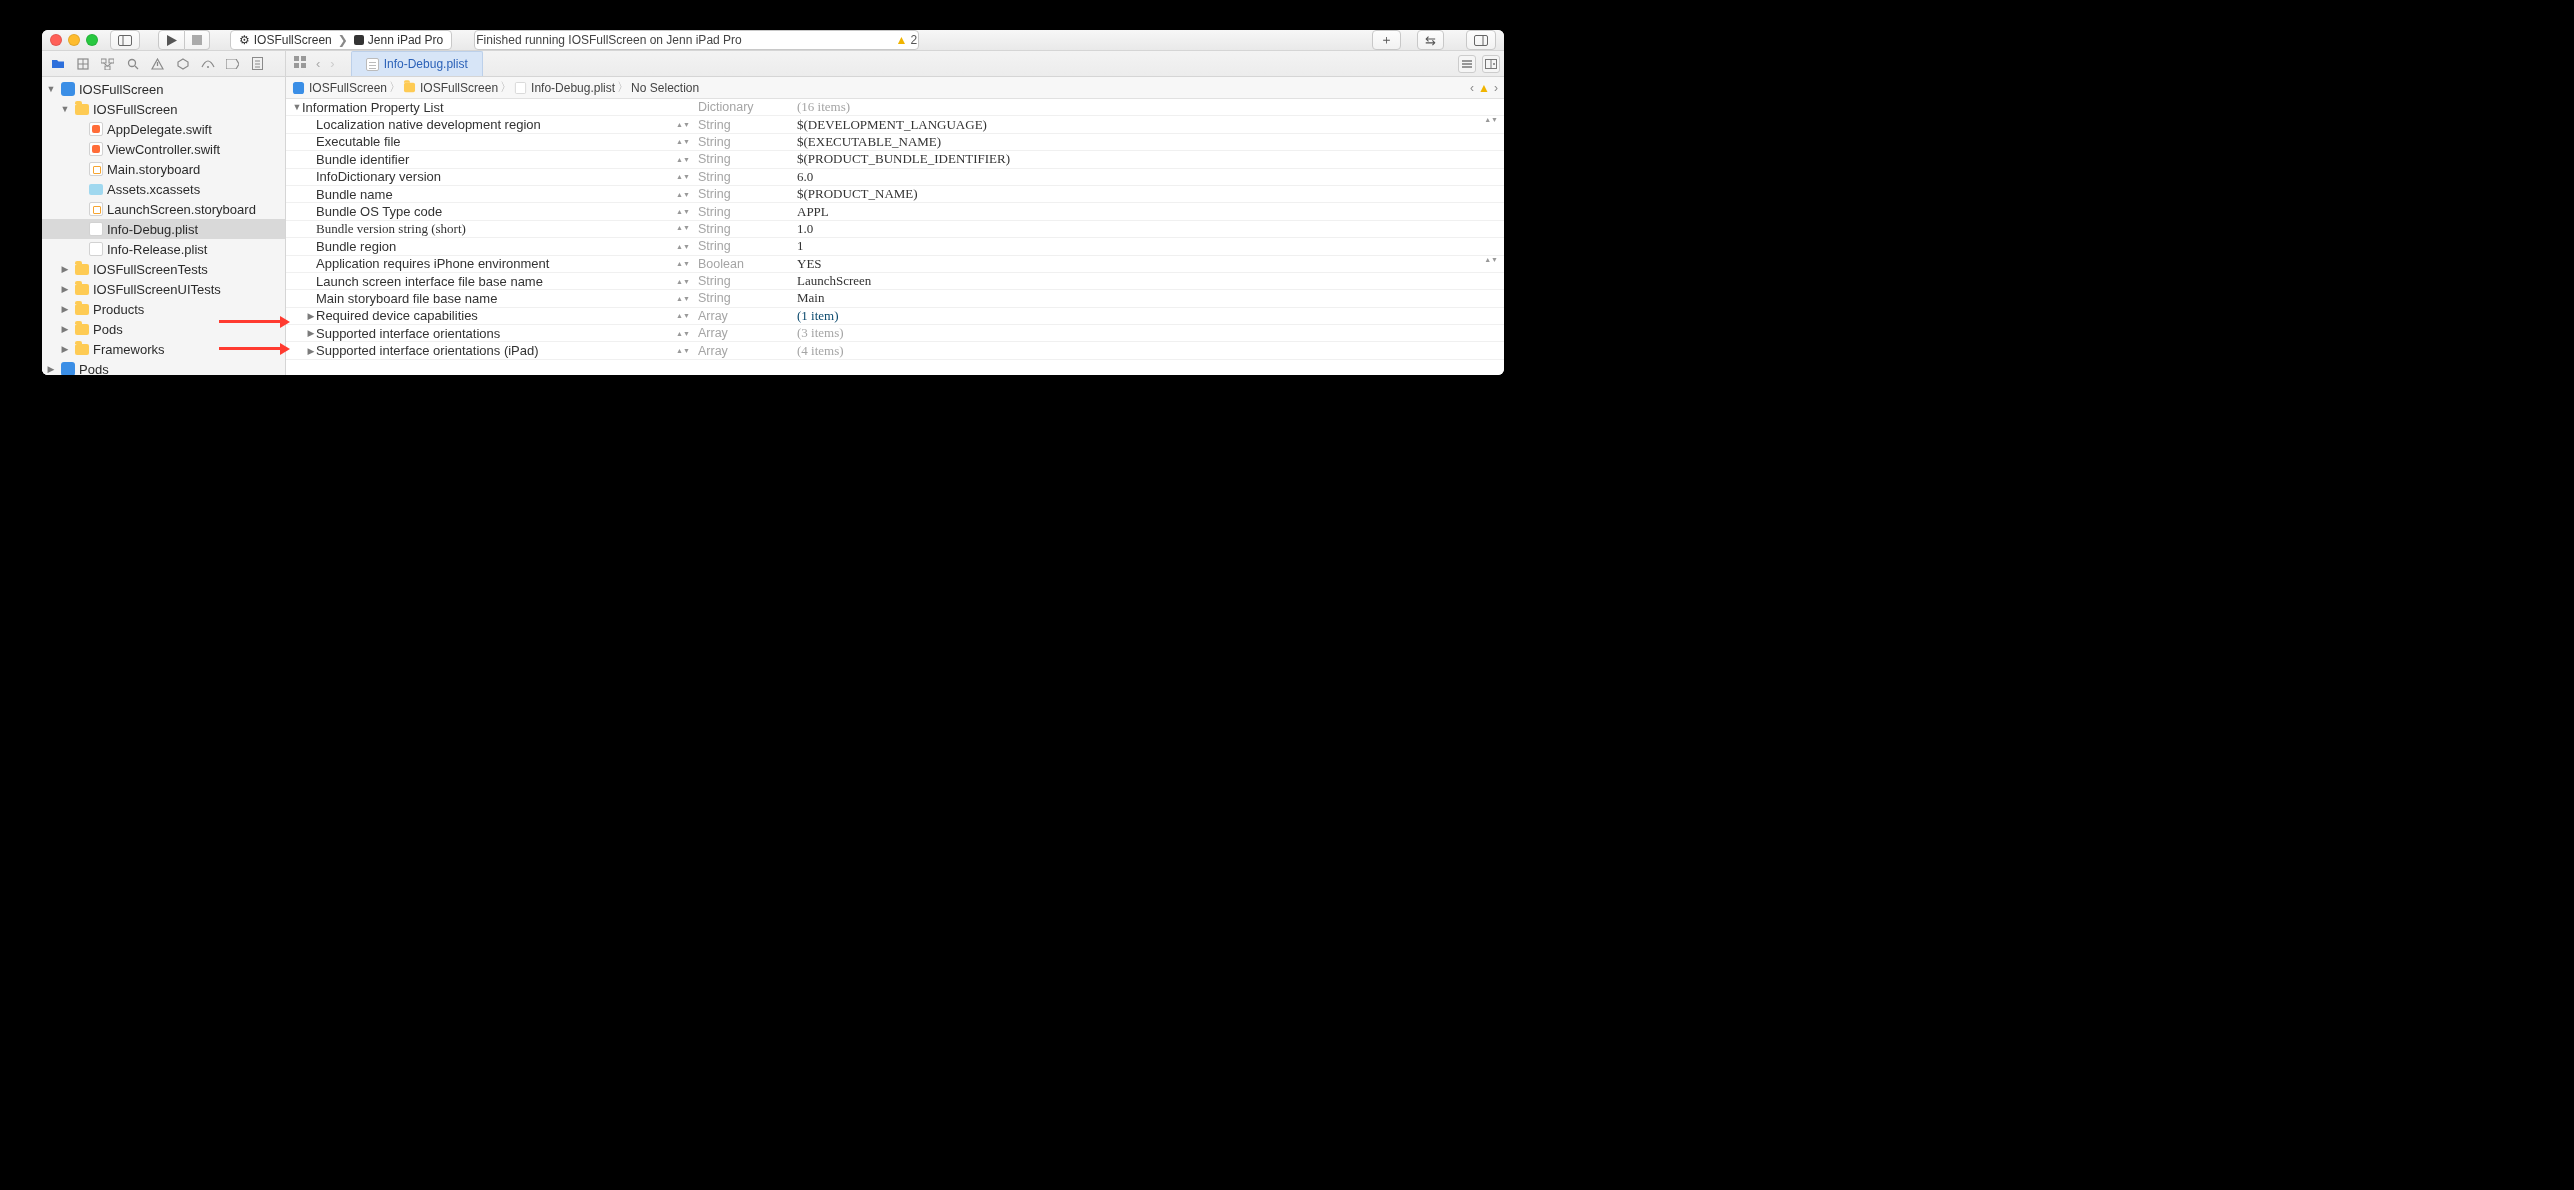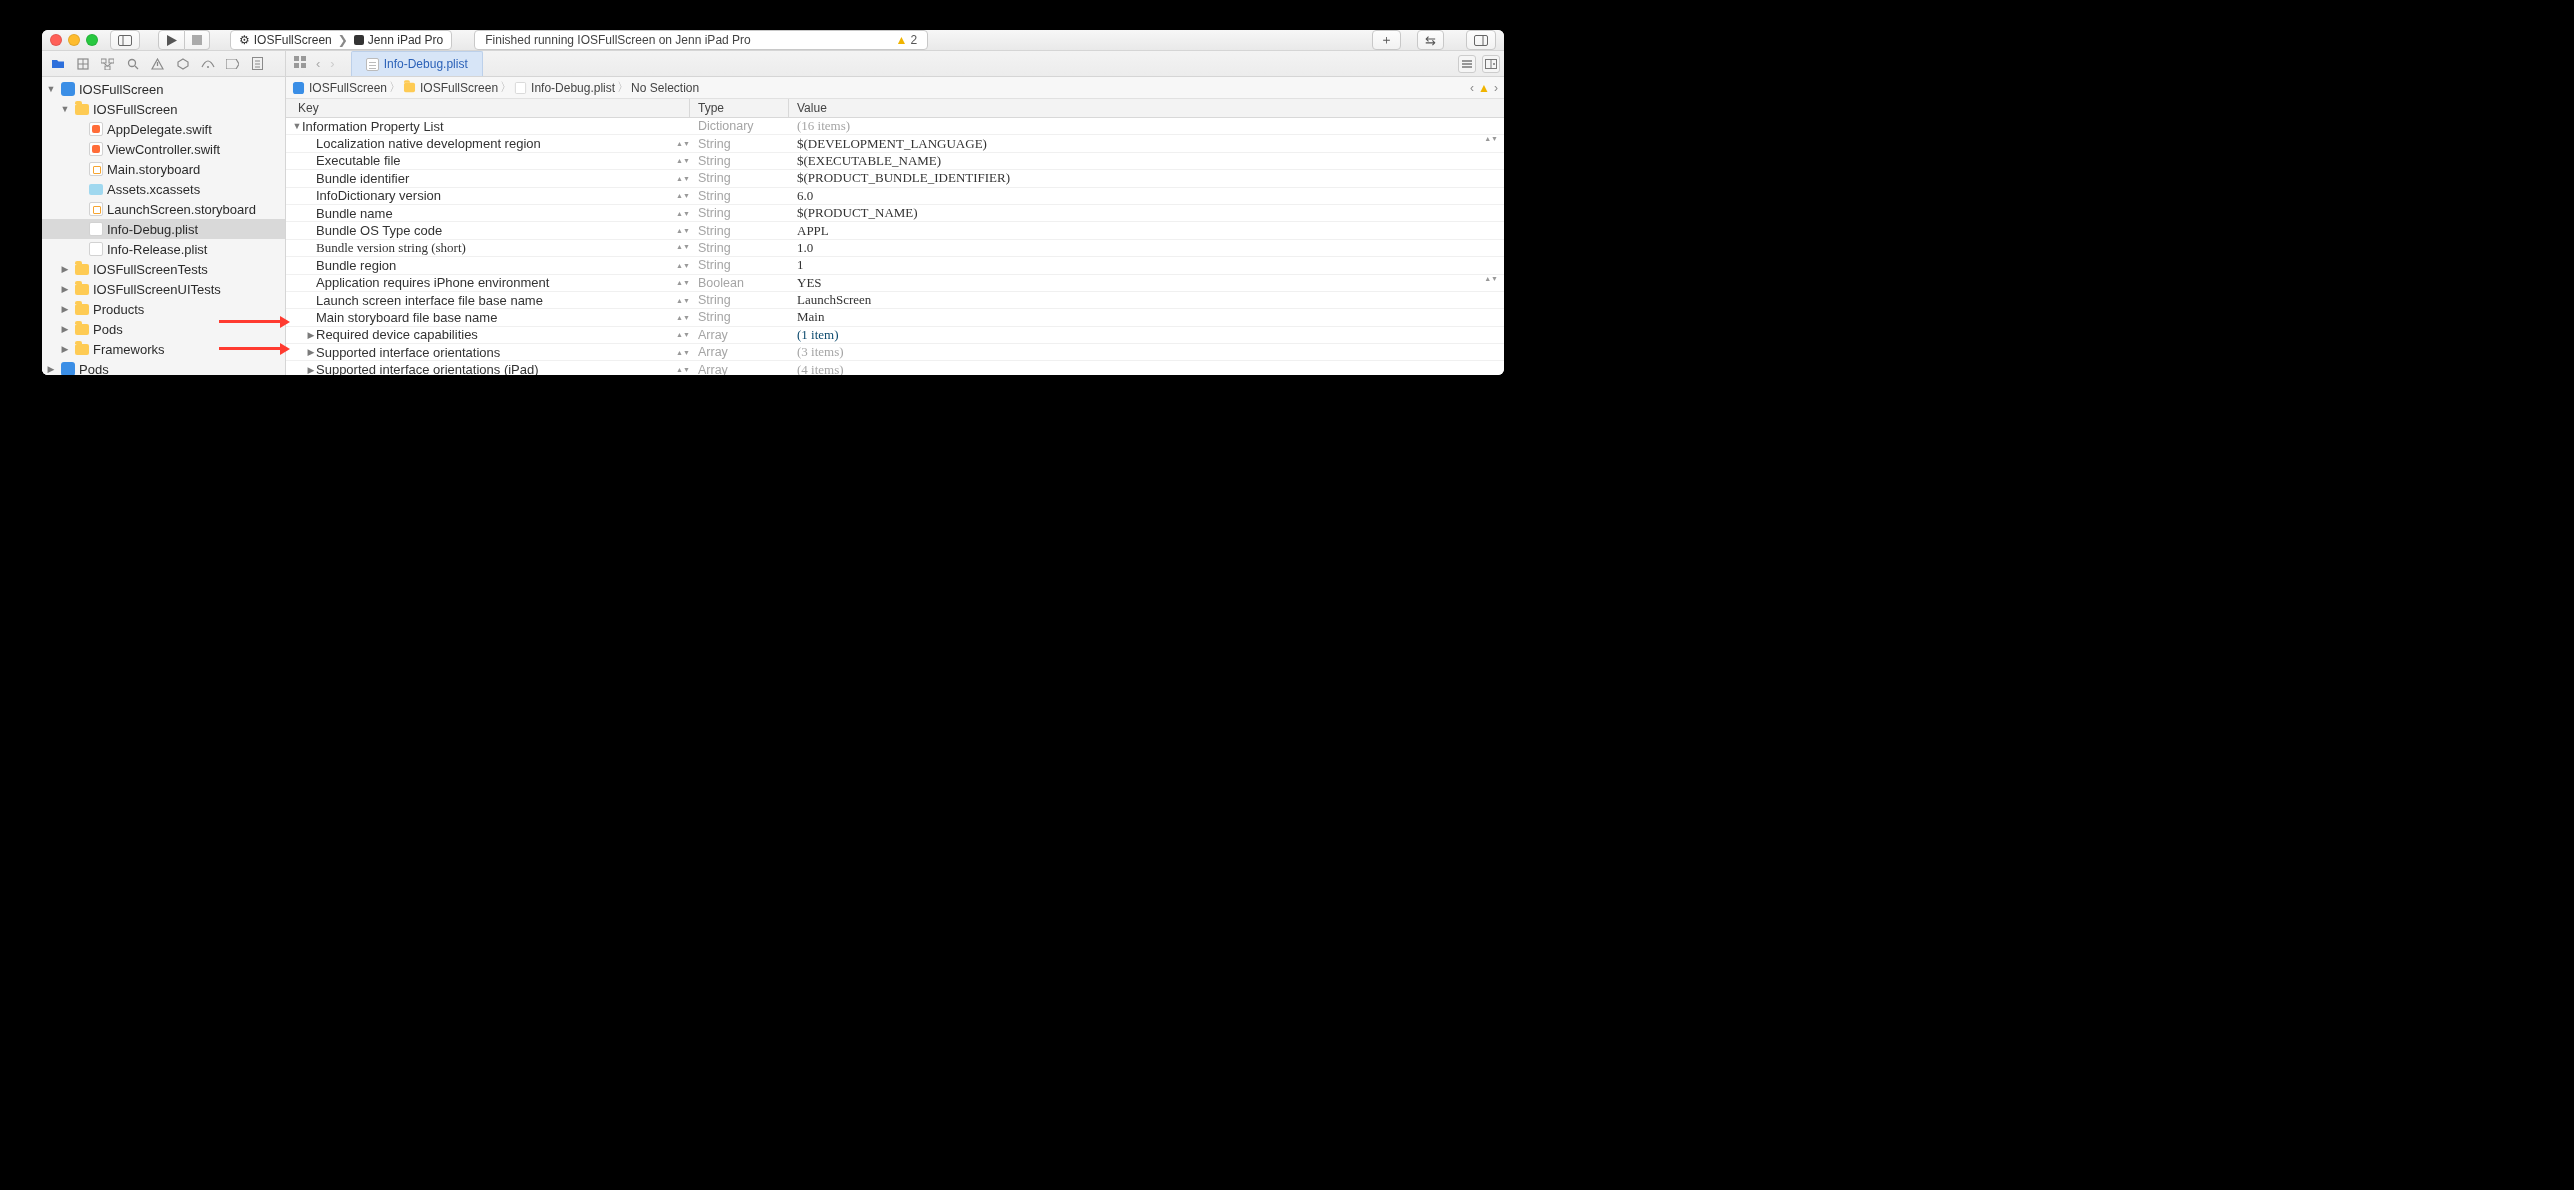--- a/index.html
+++ b/index.html
@@ -48,21 +48,21 @@
   .tb-group .tb-btn:first-child{border-top-right-radius:0;border-bottom-right-radius:0;}
   .tb-group .tb-btn:last-child{border-top-left-radius:0;border-bottom-left-radius:0;border-left:none;}
   .scheme {
     display:flex; align-items:center; height:20px; border:1px solid #c8c8c8; border-radius:4px;
     background:#fff; padding:0 8px; gap:4px; font-size:12px; color:#333;
   }
   .scheme .caret{color:#888; padding:0 2px;}
   .status-pill{
     flex:1; max-width:610px; height:20px;
     background:#fff; border:1px solid #c8c8c8; border-radius:4px;
-    display:flex; align-items:center; padding:0 10px; font-size:12px; color:#444;
+    display:flex; align-items:center; padding:0 1px; font-size:12px; color:#444;
     justify-content:space-between;
   }
   .warn-badge{display:flex;align-items:center;gap:3px;color:#555;}
   .warn-tri{color:#f0b400;}
   .spacer{flex:1;}
 
   
   .subbar {
     height: 26px;
     background: linear-gradient(#f3f3f3,#ececec);
@@ -425,25 +425,20 @@
           </span>
         <span>Info-Debug.plist</span>
         <span class="sep">〉</span>
         <span>No Selection</span>
         <span class="right">
           <span>‹</span>
           <span style="color:#f0b400;">▲</span>
           <span>›</span>
         </span>
       </div>
-      <div class="grid-head">
-        <div class="col-key">Key</div>
-        <div class="col-type">Type</div>
-        <div class="col-val">Value</div>
-      </div>
       <div class="rows" style="position:relative;">
         <div class="prow">
           <div class="k" style="padding-left:6px;">
               <span class="disc">▼</span>
               <span>Information Property List</span>
             </div>
           <div class="t">Dictionary</div>
           <div class="v" style="color:#a5a5a5;">(16 items)</div>
         </div>
         <div id="dynamic-rows">

